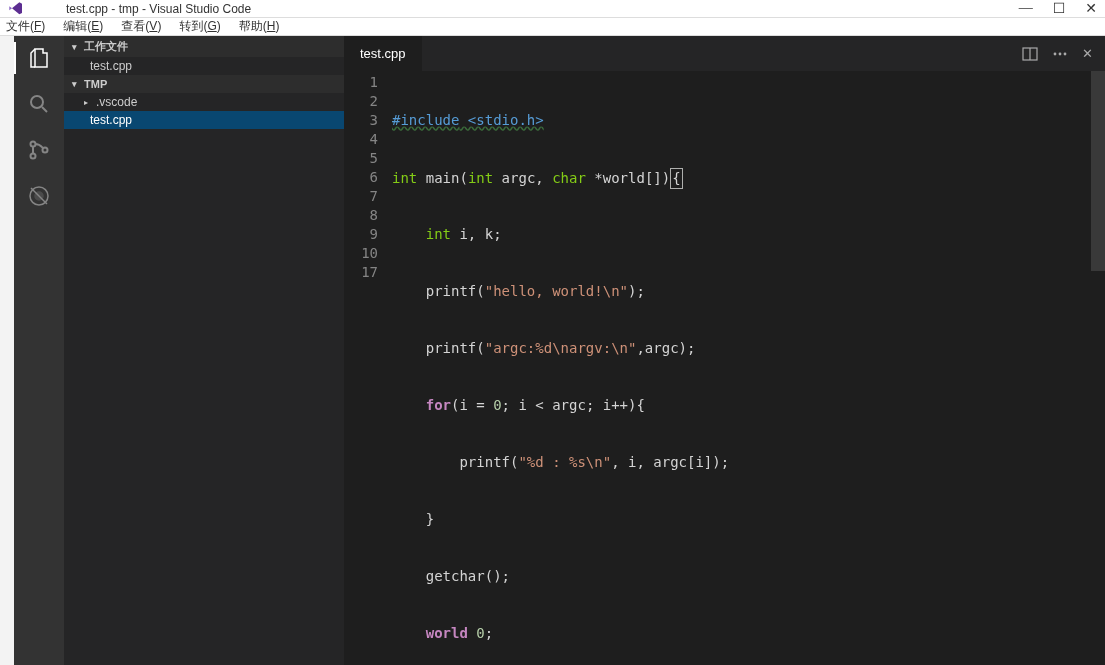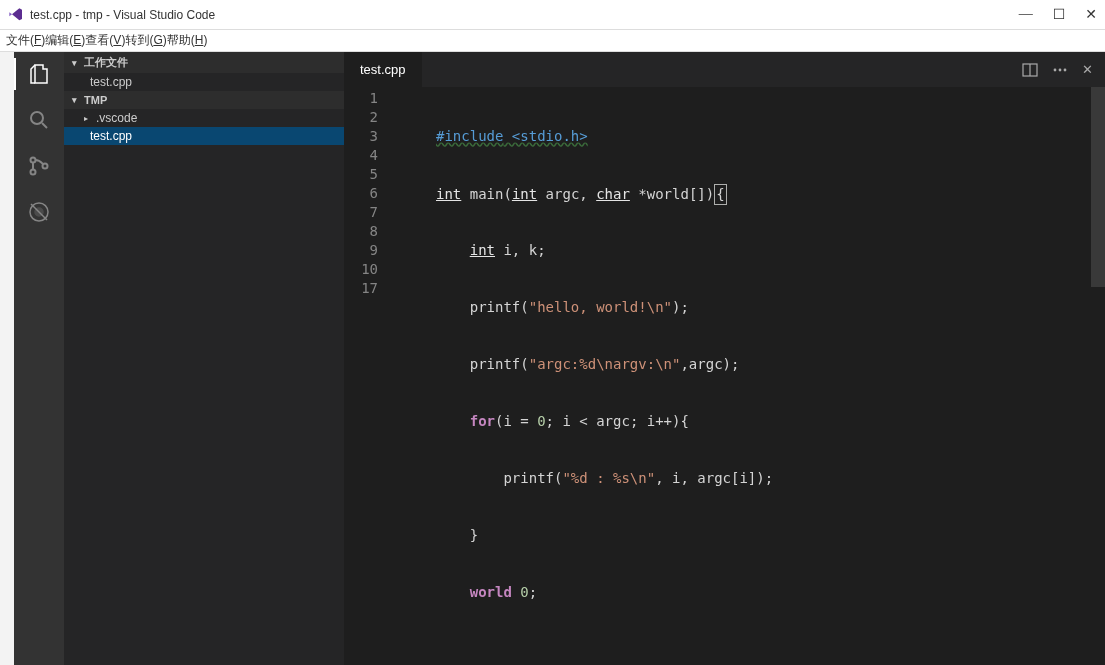--- a/index.html
+++ b/index.html
@@ -1,22 +1,22 @@
 <!DOCTYPE html>
 <html><head>
 <meta charset="utf-8">
 <style>
 * { margin: 0; padding: 0; box-sizing: border-box; }
 body { font-family: "Segoe UI", sans-serif; font-size: 13px; background: #fff; width: 1105px; height: 665px; overflow: hidden; display: flex; flex-direction: column; }
-.titlebar { height: 30px; background: #fff; border-bottom: 1px solid #ddd; display: flex; align-items: center; padding: 0 8px; color: #333; }
+.titlebar { height: 30px; background: #fff; border-bottom: 1px solid #ddd; display: flex; align-items: center; padding: 0 8px; color: #333; gap: 36px; }
 .titlebar .vs-icon { width: 16px; height: 16px; margin-right: 6px; }
 .titlebar .title { flex: 1; font-size: 12px; }
 .titlebar .winbtns { display: flex; gap: 20px; }
 .titlebar .winbtns span { cursor: pointer; font-size: 14px; font-family: "Segoe UI Symbol"; }
-.menubar { height: 22px; background: #fff; display: flex; align-items: center; padding: 0 6px; font-size: 12px; color: #333; border-bottom: 1px solid #ddd; }
+.menubar { height: 22px; background: #fff; display: flex; align-items: center; padding: 0 6px; gap: 18px; font-size: 12px; color: #333; border-bottom: 1px solid #ddd; }
 .menubar .item { cursor: pointer; }
 .menubar .item u { text-decoration: underline; }
 .workbench { flex: 1; display: flex; background: #1e1e1e; color: #ccc; overflow: hidden; }
 .activitybar { width: 50px; background: #333333; display: flex; flex-direction: column; align-items: center; padding-top: 8px; gap: 18px; }
 .activitybar .aicon { width: 28px; height: 28px; display: flex; align-items: center; justify-content: center; cursor: pointer; color: #858585; }
 .activitybar .aicon.active { color: #fff; position: relative; }
 .activitybar .aicon.active::before { content:''; position:absolute; left:-11px; top:-2px; width:2px; height:32px; background:#fff; }
 .sidebar { width: 280px; background: #252526; display: flex; flex-direction: column; font-size: 12px; }
 .sidebar .panel-title { padding: 10px 14px 8px; font-size: 11px; color: #bbb; }
 .section-header { display: flex; align-items: center; padding: 3px 8px; font-size: 11px; font-weight: bold; color: #ccc; cursor: pointer; background: #2d2d2d; }
@@ -28,23 +28,23 @@
 .editor { flex: 1; background: #1e1e1e; display: flex; flex-direction: column; position: relative; }
 .tabbar { height: 35px; background: #252526; display: flex; align-items: stretch; }
 .tabbar .tab { background: #1e1e1e; color: #fff; padding: 8px 16px; font-size: 13px; display: flex; align-items: center; }
 .tabbar .spacer { flex: 1; }
 .tabbar .tab-icons { display: flex; align-items: center; gap: 14px; padding: 0 12px; color: #aaa; }
 .tabbar .tab-icons span { cursor: pointer; }
 .code-area { flex: 1; display: flex; font-family: Consolas, monospace; font-size: 14px; line-height: 19px; padding-top: 2px; position: relative; }
 .gutter { width: 48px; text-align: right; color: #858585; padding-right: 14px; }
 .gutter div { height: 19px; }
 .code { flex: 1; color: #d4d4d4; white-space: pre; }
-.code .line { height: 19px; margin-left: 44px; }
+.code .line { height: 19px; }
 .k-inc { color: #569cd6; text-decoration: underline wavy #3a6b3a; }
-.k-type { color: #e5e5e5; text-decoration: underline; }
+.k-type { color: #84cc16; }
 .k-str { color: #ce9178; }
 .k-num { color: #b5cea8; }
 .k-ctrl { color: #c586c0; font-weight: bold; }
 .cursor-box { display:inline-block; border:1px solid #aeafad; padding:0 1px; }
 .minimap-scroll { position:absolute; right:0; top:35px; width:14px; height:200px; background:rgba(121,121,121,.3); }
 svg { display: block; }
 .left-strip { width: 14px; background: #f3f3f3; display:flex; flex-direction:column; align-items:center; color:#888; font-size:11px; gap:20px; padding-top:30px;}
 .outer { flex:1; display:flex; }
 </style>
 </head>
@@ -166,20 +166,21 @@
       </div>
       <div class="code">
         <div class="line"><span class="k-inc">#include</span><span class="k-inc"> &lt;stdio.h&gt;</span></div>
         <div class="line"><span class="k-type">int</span><span> main(</span><span class="k-type">int</span><span> argc, </span><span class="k-type">char</span><span> *world[])</span><span class="cursor-box">{</span></div>
         <div class="line"><span>    </span><span class="k-type">int</span><span> i, k;</span></div>
         <div class="line"><span>    printf(</span><span class="k-str">"hello, world!\n"</span><span>);</span></div>
         <div class="line"><span>    printf(</span><span class="k-str">"argc:%d\nargv:\n"</span><span>,argc);</span></div>
         <div class="line"><span>    </span><span class="k-ctrl">for</span><span>(i = </span><span class="k-num">0</span><span>; i &lt; argc; i++){</span></div>
         <div class="line"><span>        printf(</span><span class="k-str">"%d : %s\n"</span><span>, i, argc[i]);</span></div>
         <div class="line"><span>    }</span></div>
+        <div class="line"><span>    getchar();</span></div>
         <div class="line"><span>    </span><span class="k-ctrl">world</span><span> </span><span class="k-num">0</span><span>;</span></div>
         
       </div>
     </div>
     <div class="minimap-scroll"></div>
   </div>
 </div>
 </div>
 
 </body></html>

